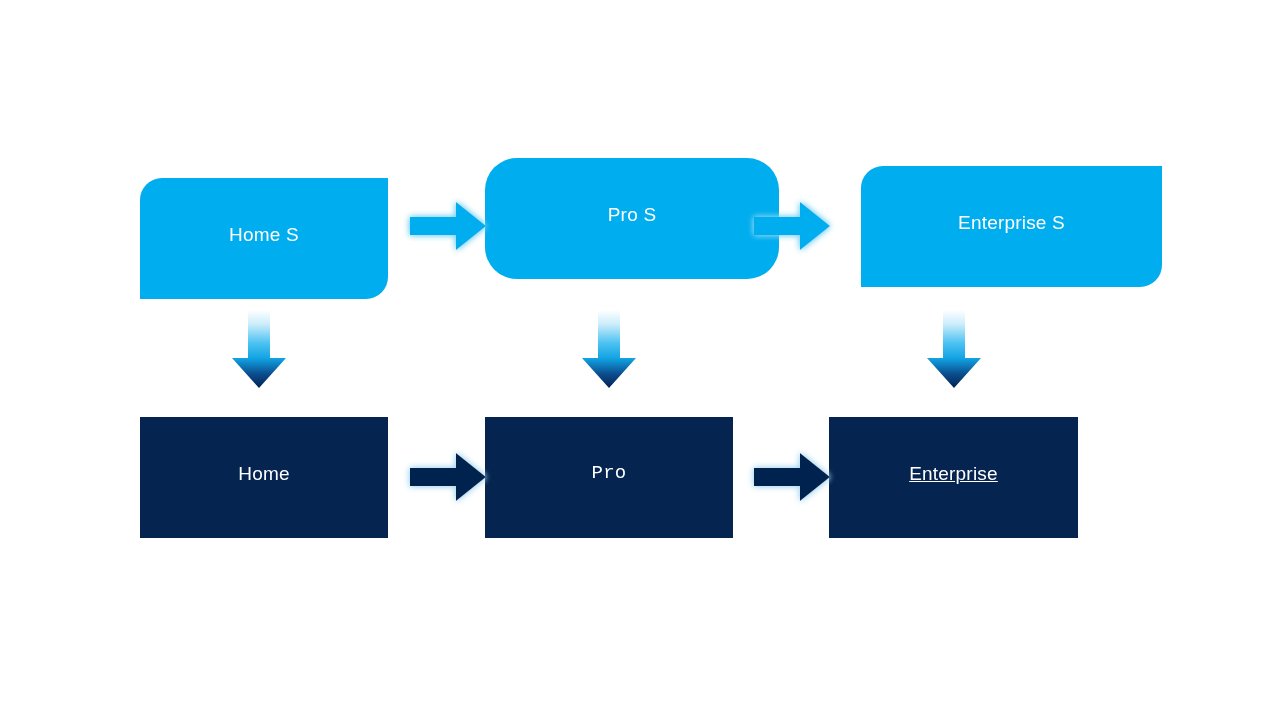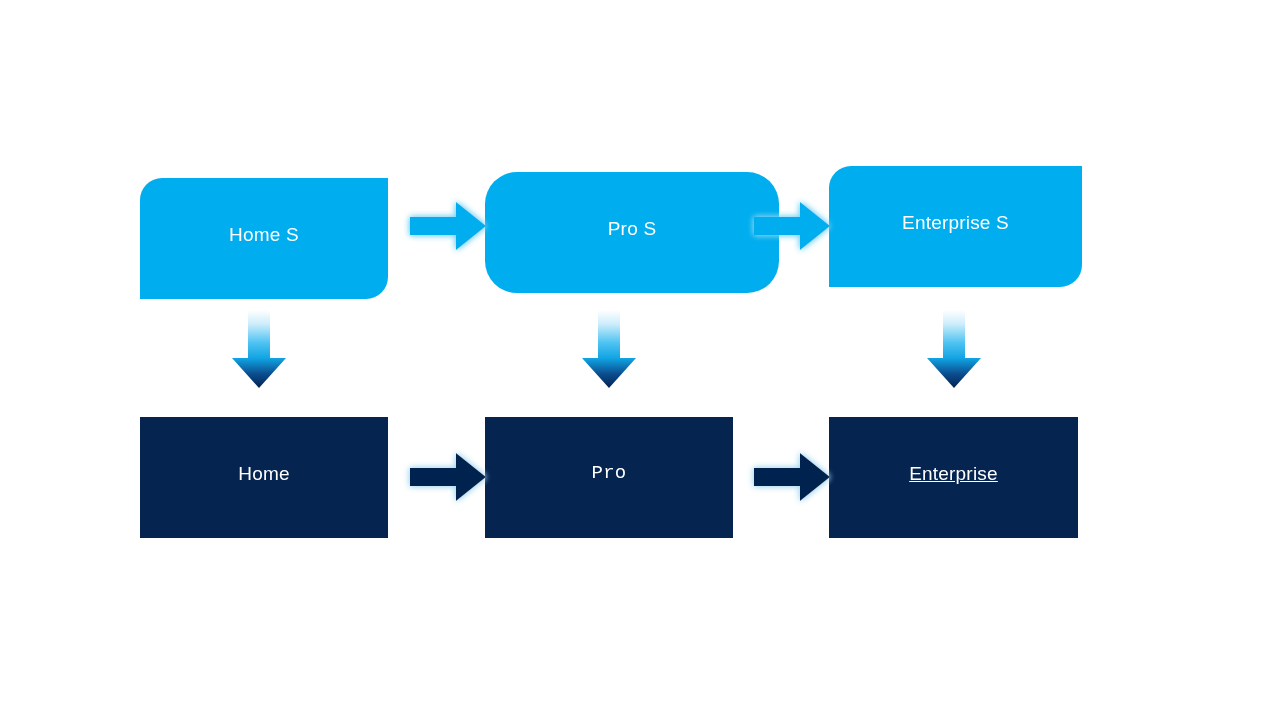--- a/index.html
+++ b/index.html
@@ -67,25 +67,25 @@
 </style>
 </head>
 <body>
 
 <div id="canvas">
 
   <div class="node tier-top" style="left:140px; top:178px; width:248px; height:121px;">
     <span class="node-label">Home S</span>
   </div>
 
-  <div class="node tier-top" style="left:485px; top:172px; width:294px; height:121px;border-radius:32px;">
+  <div class="node tier-top" style="left:485px; top:158px; width:294px; height:121px;border-radius:32px;">
     <span class="node-label">Pro S</span>
   </div>
 
-  <div class="node tier-top" style="left:829px; top:166px; width:253px; height:121px;">
+  <div class="node tier-top" style="left:861px; top:166px; width:301px; height:121px;">
     <span class="node-label">Enterprise S</span>
   </div>
 
   <div class="node tier-bottom" style="left:140px; top:417px; width:248px; height:121px;">
     <span class="node-label">Home</span>
   </div>
 
   <div class="node tier-bottom" style="left:485px; top:417px; width:248px; height:121px;font-family:Liberation Mono, monospace;">
     <span class="node-label">Pro</span>
   </div>

